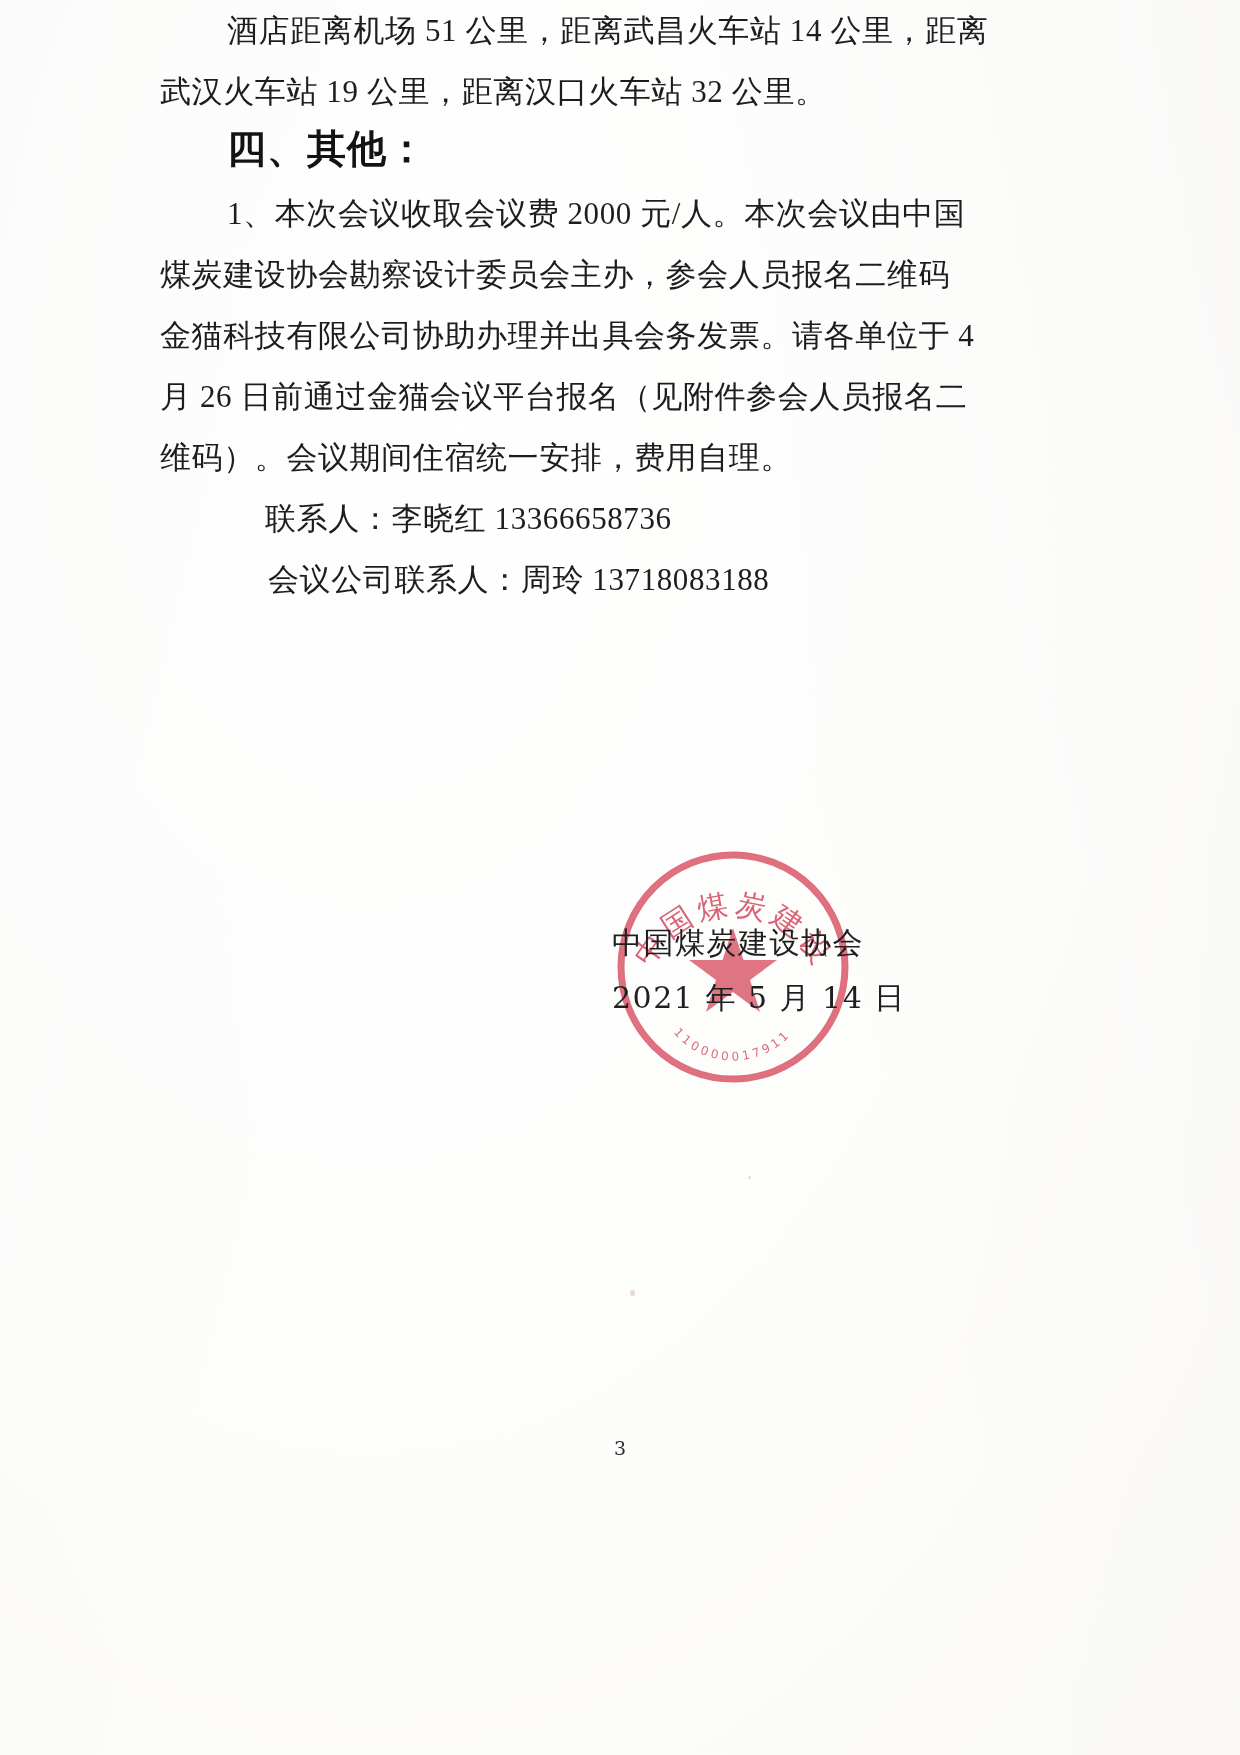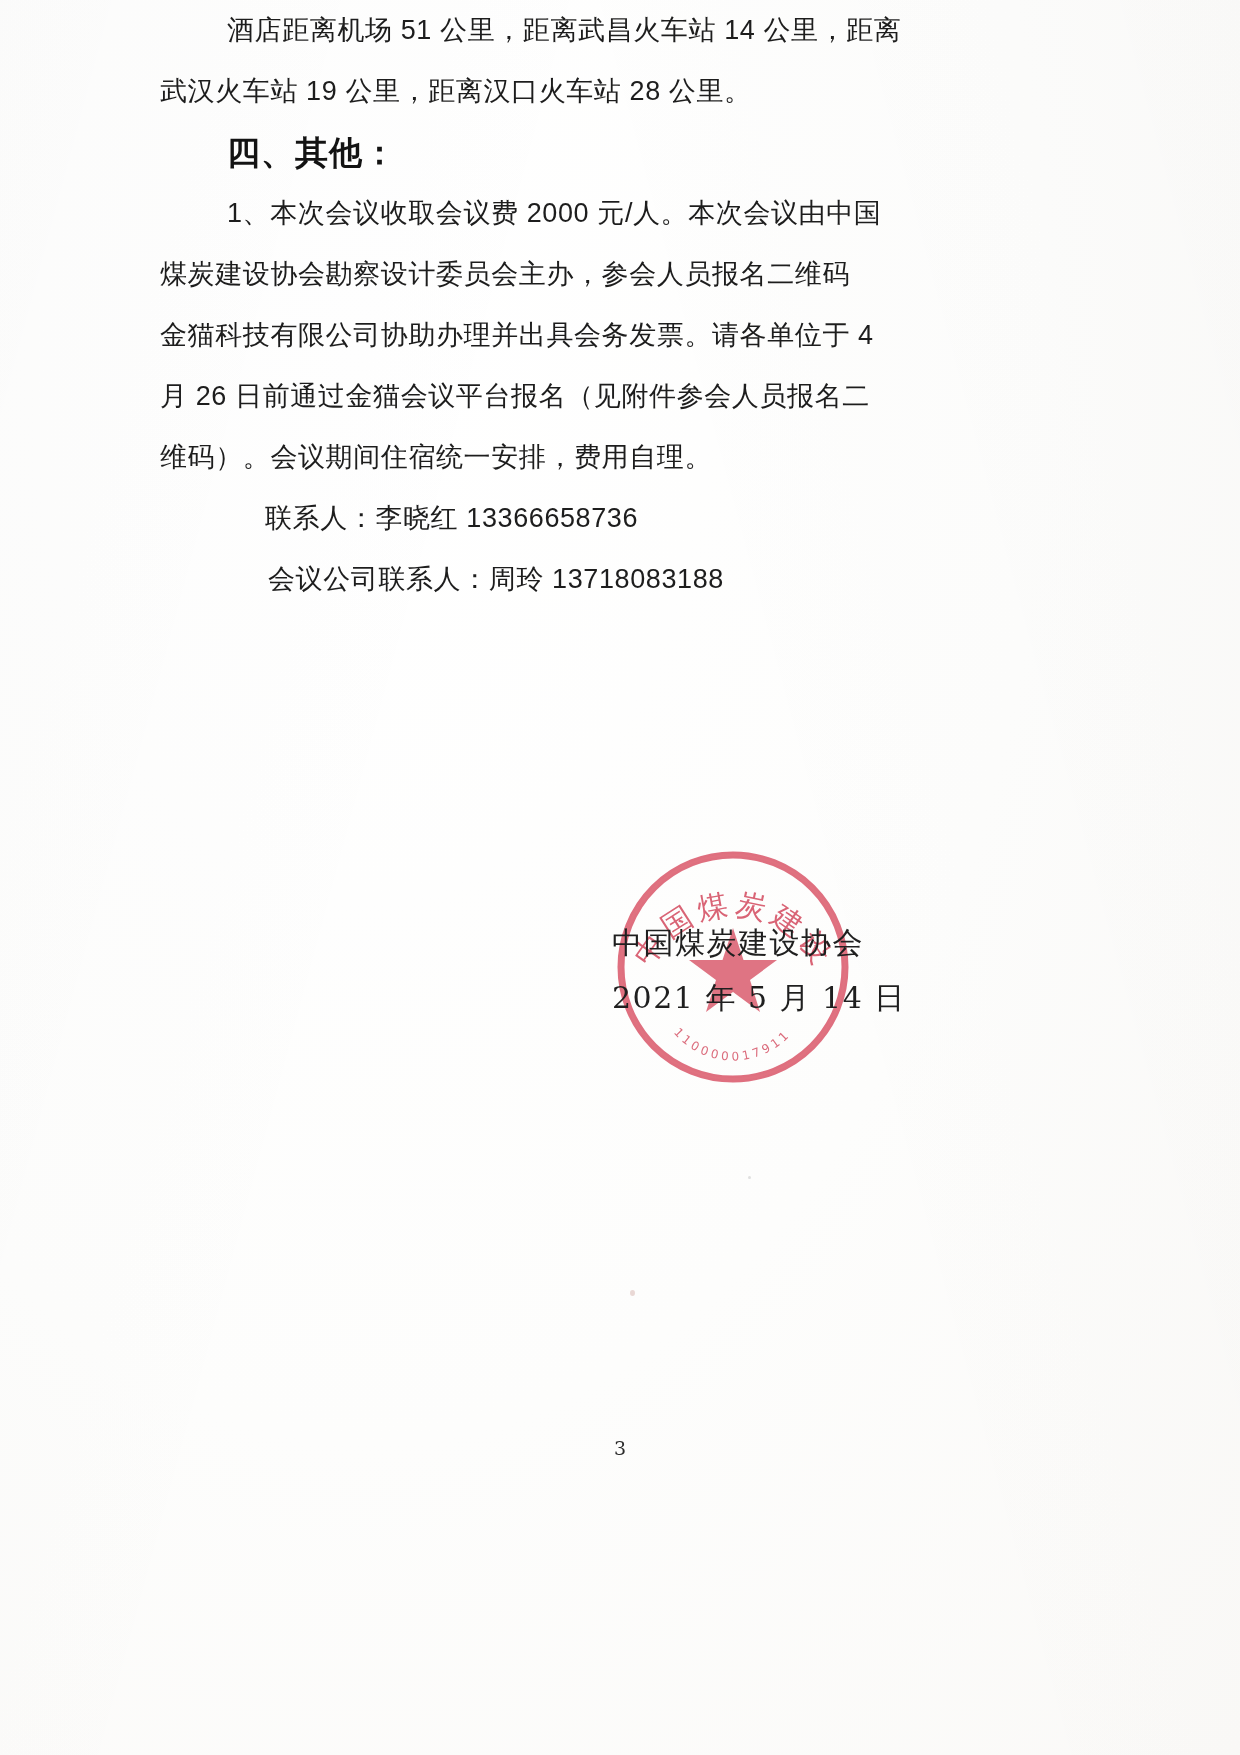--- a/index.html
+++ b/index.html
@@ -21,39 +21,39 @@
     background:
       linear-gradient(105deg, rgba(0,0,0,0.012) 0%, rgba(0,0,0,0) 40%),
       linear-gradient(255deg, rgba(0,0,0,0.010) 0%, rgba(0,0,0,0) 45%);
     pointer-events:none;
   }
   .content {
     position:absolute;
     left:160px; top:0; width:810px;
   }
   .line {
-    font-size:27px;
+    font-size:31px;
     line-height:61px;
     color:#1d1d1d;
     letter-spacing:0.6px;
     white-space:pre;
-    font-family:Liberation Sans, sans-serif;
+    font-family:Liberation Serif, serif;
   }
   .indent2 { text-indent:67px; }
   .indent-hang { padding-left:105px; }
   .indent-hang2 { padding-left:108px; }
   .heading {
-    font-size:33px;
+    font-size:39px;
     line-height:61px;
     font-weight:bold;
     color:#131313;
     letter-spacing:1px;
     text-indent:67px;
     white-space:pre;
-    font-family:Liberation Sans, sans-serif;
+    font-family:Liberation Mono, monospace;
   }
   .gap-md { height:52px; }
   .attach {
     font-size:32.5px;
     line-height:61px;
     color:#1d1d1d;
     letter-spacing:0.6px;
     white-space:pre;
     padding-left:8px;
   }
@@ -102,21 +102,21 @@
 </style>
 </head>
 <body>
 
 <div class="page">
   <div class="paper-noise"></div>
 
   <div class="content">
 
     <div class="line indent2">酒店距离机场 51 公里，距离武昌火车站 14 公里，距离</div>
-    <div class="line">武汉火车站 19 公里，距离汉口火车站 28 公里。</div>
+    <div class="line">武汉火车站 19 公里，距离汉口火车站 32 公里。</div>
 
     <div class="heading">四、其他：</div>
 
     <div class="line indent2">1、本次会议收取会议费 2000 元/人。本次会议由中国</div>
     <div class="line">煤炭建设协会勘察设计委员会主办，参会人员报名二维码</div>
     <div class="line">金猫科技有限公司协助办理并出具会务发票。请各单位于 4</div>
     <div class="line">月 26 日前通过金猫会议平台报名（见附件参会人员报名二</div>
     <div class="line">维码）。会议期间住宿统一安排，费用自理。</div>
 
     <div class="line indent-hang">联系人：李晓红 13366658736</div>

